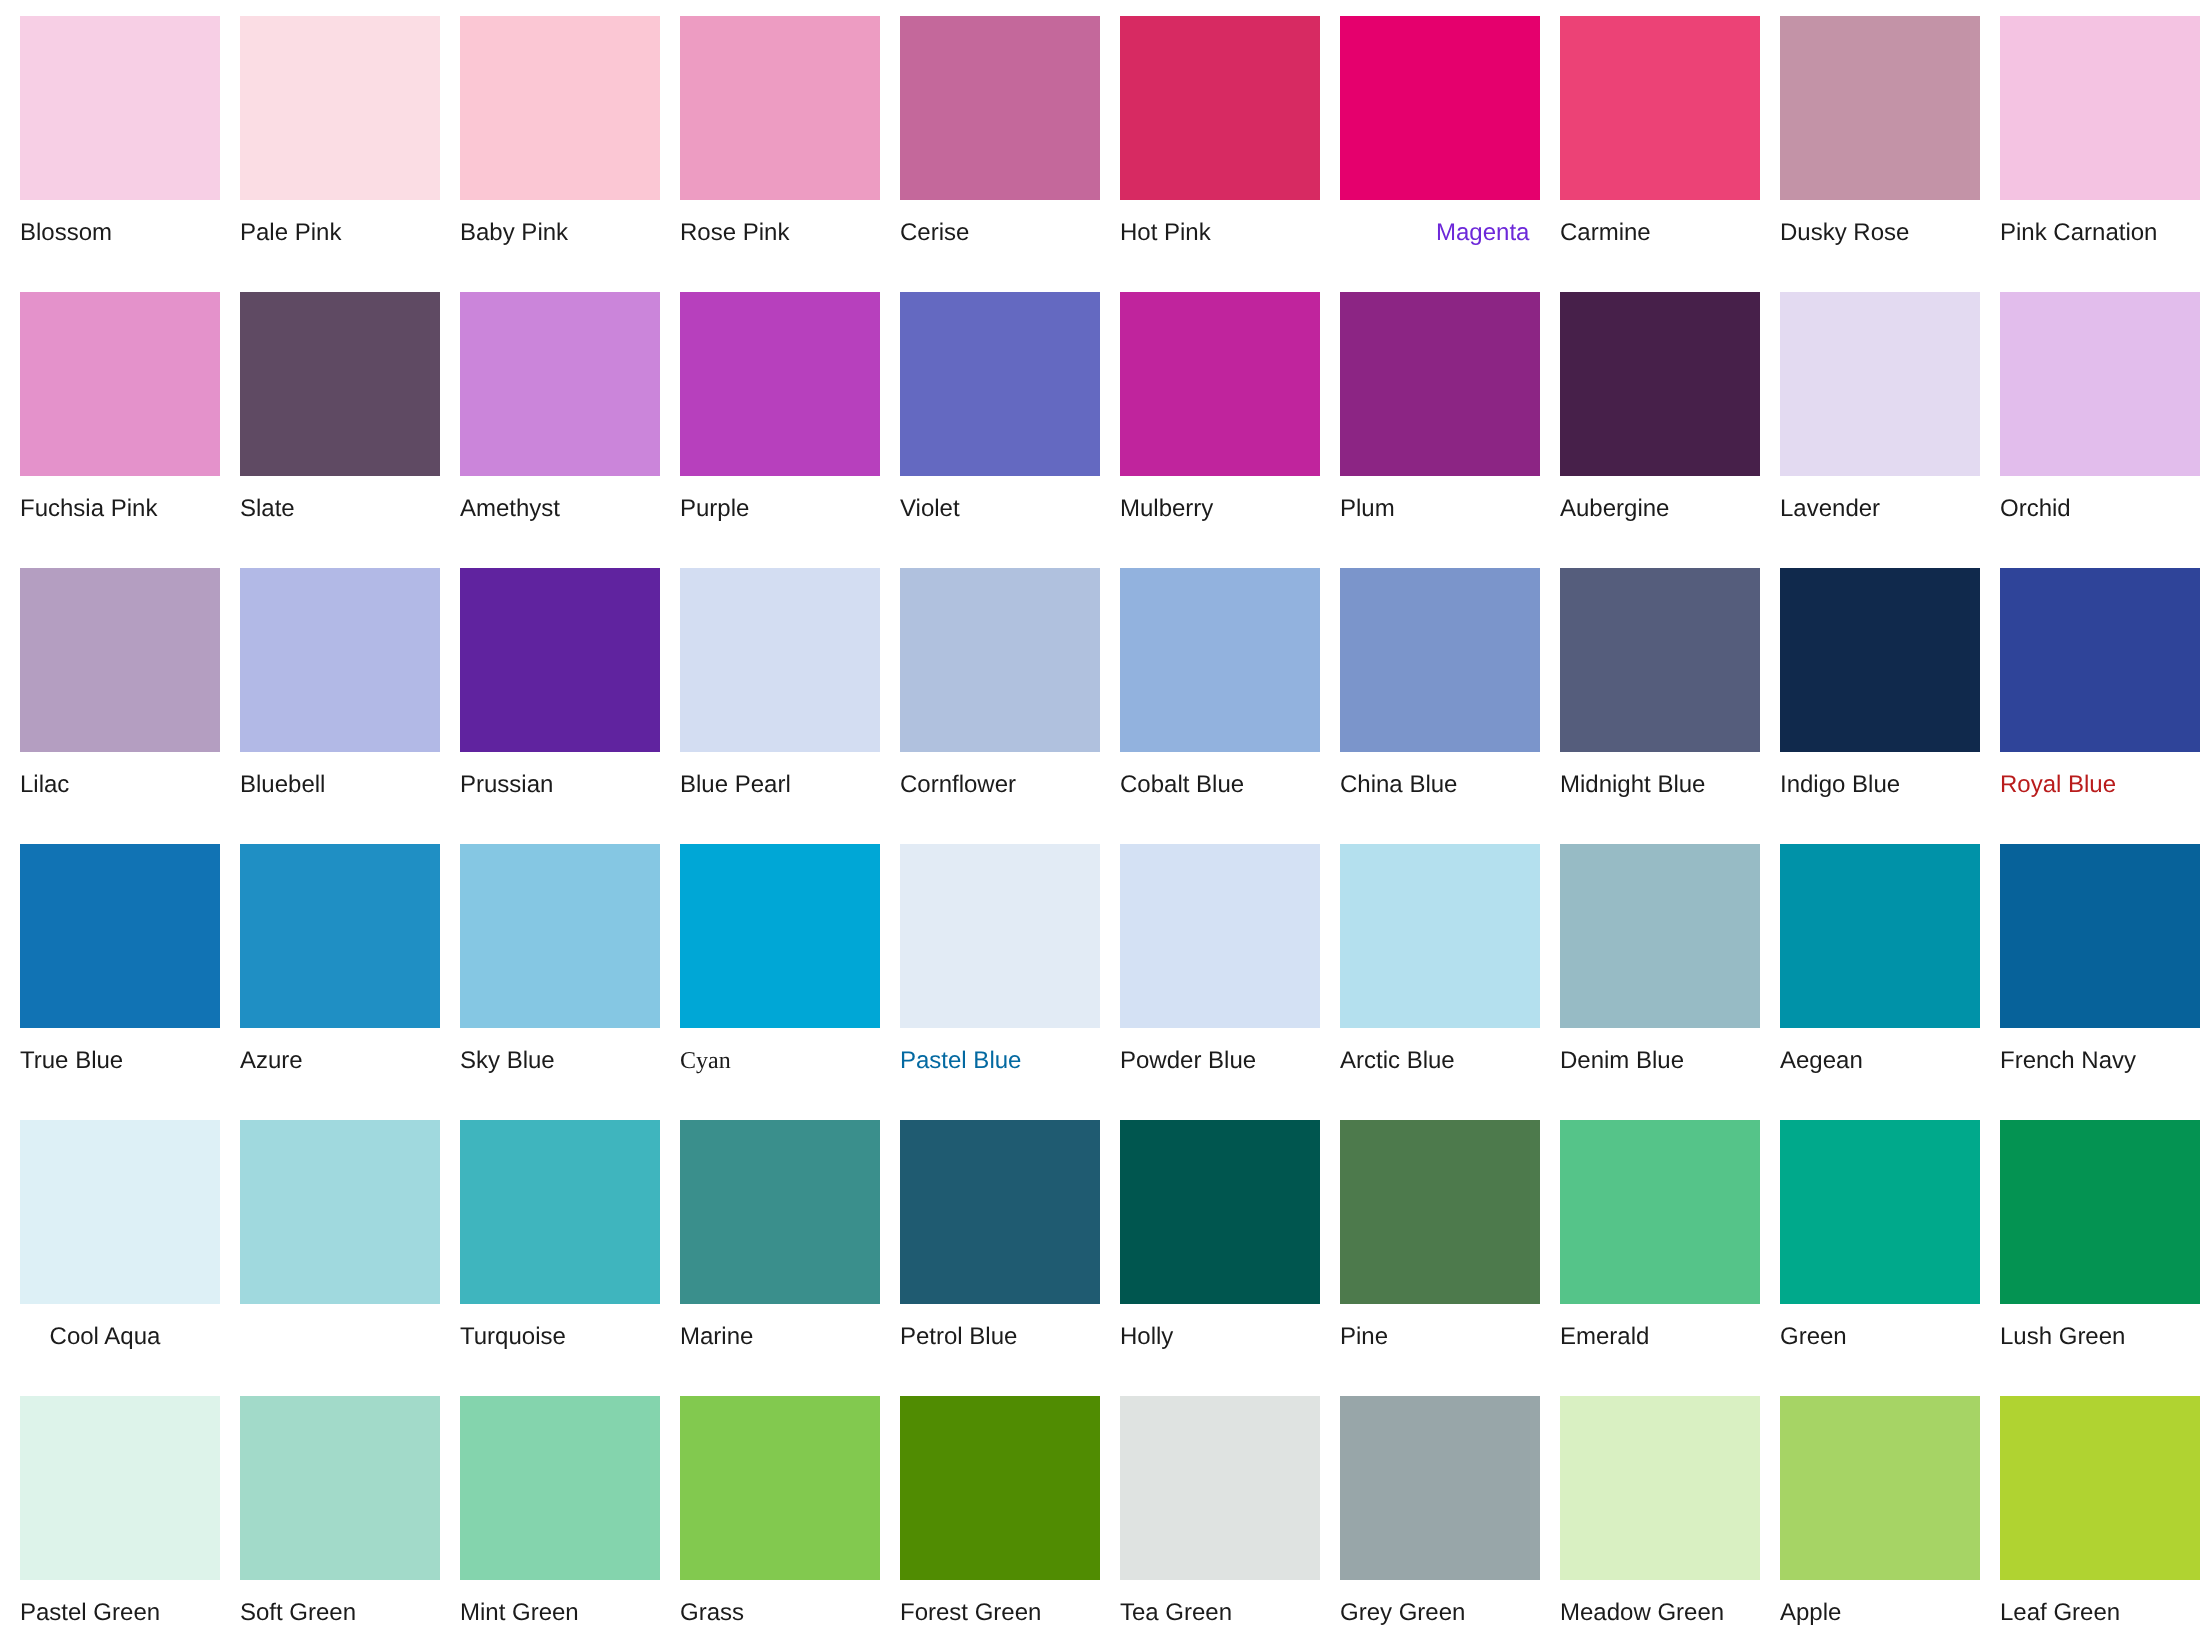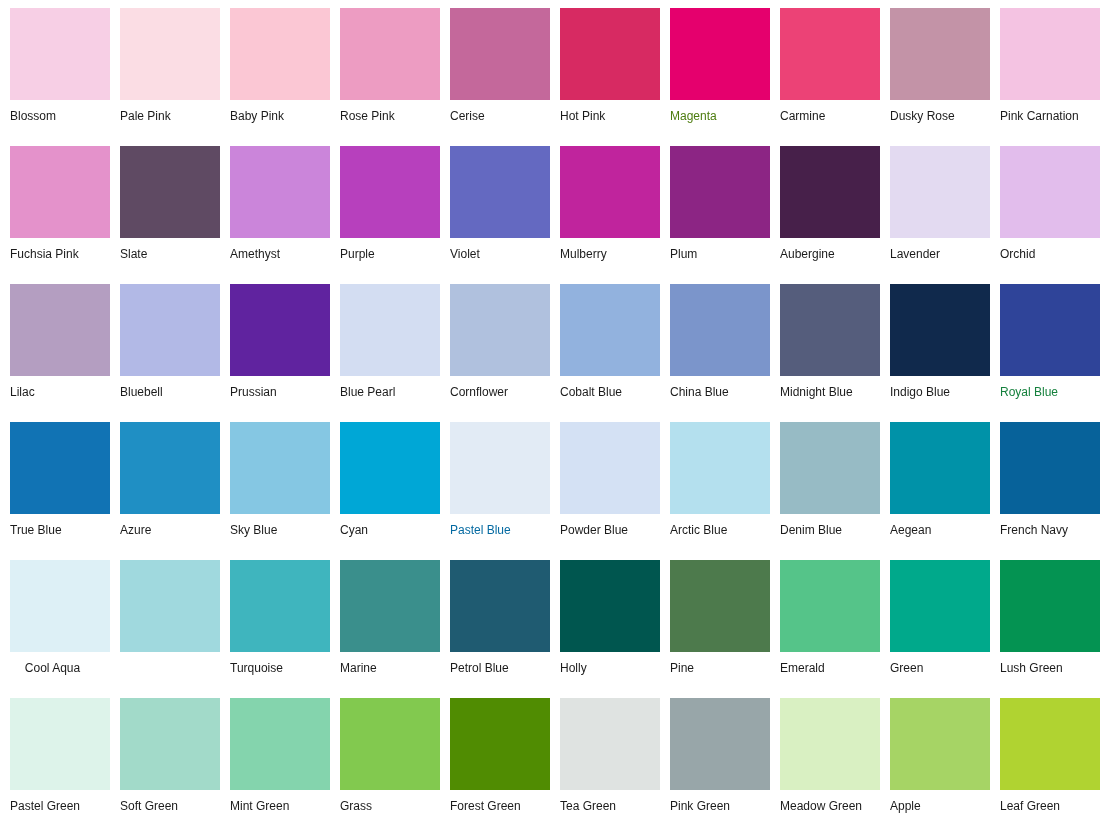--- a/index.html
+++ b/index.html
@@ -67,21 +67,21 @@
     <div class="swatch-cell">
       <div class="swatch-chip" style="background-color: rgb(196, 104, 155);"></div>
       <div class="swatch-label" style="color: rgb(27, 27, 27);">Cerise</div>
     </div>
     <div class="swatch-cell">
       <div class="swatch-chip" style="background-color: rgb(215, 42, 98);"></div>
       <div class="swatch-label" style="color: rgb(27, 27, 27);">Hot Pink</div>
     </div>
     <div class="swatch-cell">
       <div class="swatch-chip" style="background-color: rgb(229, 0, 109);"></div>
-      <div class="swatch-label" style="color: #4d7c0f;">Magenta</div>
+      <div class="swatch-label" style="color: #6d28d9; margin-left: 48px;">Magenta</div>
     </div>
     <div class="swatch-cell">
       <div class="swatch-chip" style="background-color: rgb(236, 66, 118);"></div>
       <div class="swatch-label" style="color: rgb(27, 27, 27);">Carmine</div>
     </div>
     <div class="swatch-cell">
       <div class="swatch-chip" style="background-color: rgb(195, 147, 167);"></div>
       <div class="swatch-label" style="color: rgb(27, 27, 27);">Dusky Rose</div>
     </div>
     <div class="swatch-cell">
@@ -159,37 +159,37 @@
     <div class="swatch-cell">
       <div class="swatch-chip" style="background-color: rgb(85, 93, 124);"></div>
       <div class="swatch-label" style="color: rgb(27, 27, 27);">Midnight Blue</div>
     </div>
     <div class="swatch-cell">
       <div class="swatch-chip" style="background-color: rgb(16, 41, 76);"></div>
       <div class="swatch-label" style="color: rgb(27, 27, 27);">Indigo Blue</div>
     </div>
     <div class="swatch-cell">
       <div class="swatch-chip" style="background-color: rgb(47, 68, 153);"></div>
-      <div class="swatch-label" style="color: #15803d;">Royal Blue</div>
+      <div class="swatch-label" style="color: #b91c1c;">Royal Blue</div>
     </div>
     <div class="swatch-cell">
       <div class="swatch-chip" style="background-color: rgb(17, 115, 180);"></div>
       <div class="swatch-label" style="color: rgb(27, 27, 27);">True Blue</div>
     </div>
     <div class="swatch-cell">
       <div class="swatch-chip" style="background-color: rgb(31, 143, 196);"></div>
       <div class="swatch-label" style="color: rgb(27, 27, 27);">Azure</div>
     </div>
     <div class="swatch-cell">
       <div class="swatch-chip" style="background-color: rgb(133, 199, 227);"></div>
       <div class="swatch-label" style="color: rgb(27, 27, 27);">Sky Blue</div>
     </div>
     <div class="swatch-cell">
       <div class="swatch-chip" style="background-color: rgb(0, 167, 214);"></div>
-      <div class="swatch-label" style="color: rgb(27, 27, 27);">Cyan</div>
+      <div class="swatch-label" style="color: rgb(27, 27, 27); font-family: Liberation Serif, serif;">Cyan</div>
     </div>
     <div class="swatch-cell">
       <div class="swatch-chip" style="background-color: rgb(226, 235, 245);"></div>
       <div class="swatch-label" style="color: #0369a1;">Pastel Blue</div>
     </div>
     <div class="swatch-cell">
       <div class="swatch-chip" style="background-color: rgb(212, 225, 244);"></div>
       <div class="swatch-label" style="color: rgb(27, 27, 27);">Powder Blue</div>
     </div>
     <div class="swatch-cell">
@@ -267,21 +267,21 @@
     <div class="swatch-cell">
       <div class="swatch-chip" style="background-color: rgb(80, 140, 2);"></div>
       <div class="swatch-label" style="color: rgb(27, 27, 27);">Forest Green</div>
     </div>
     <div class="swatch-cell">
       <div class="swatch-chip" style="background-color: rgb(223, 227, 225);"></div>
       <div class="swatch-label" style="color: rgb(27, 27, 27);">Tea Green</div>
     </div>
     <div class="swatch-cell">
       <div class="swatch-chip" style="background-color: rgb(152, 166, 169);"></div>
-      <div class="swatch-label" style="color: rgb(27, 27, 27);">Pink Green</div>
+      <div class="swatch-label" style="color: rgb(27, 27, 27);">Grey Green</div>
     </div>
     <div class="swatch-cell">
       <div class="swatch-chip" style="background-color: rgb(217, 240, 194);"></div>
       <div class="swatch-label" style="color: rgb(27, 27, 27);">Meadow Green</div>
     </div>
     <div class="swatch-cell">
       <div class="swatch-chip" style="background-color: rgb(166, 212, 101);"></div>
       <div class="swatch-label" style="color: rgb(27, 27, 27);">Apple</div>
     </div>
     <div class="swatch-cell">

